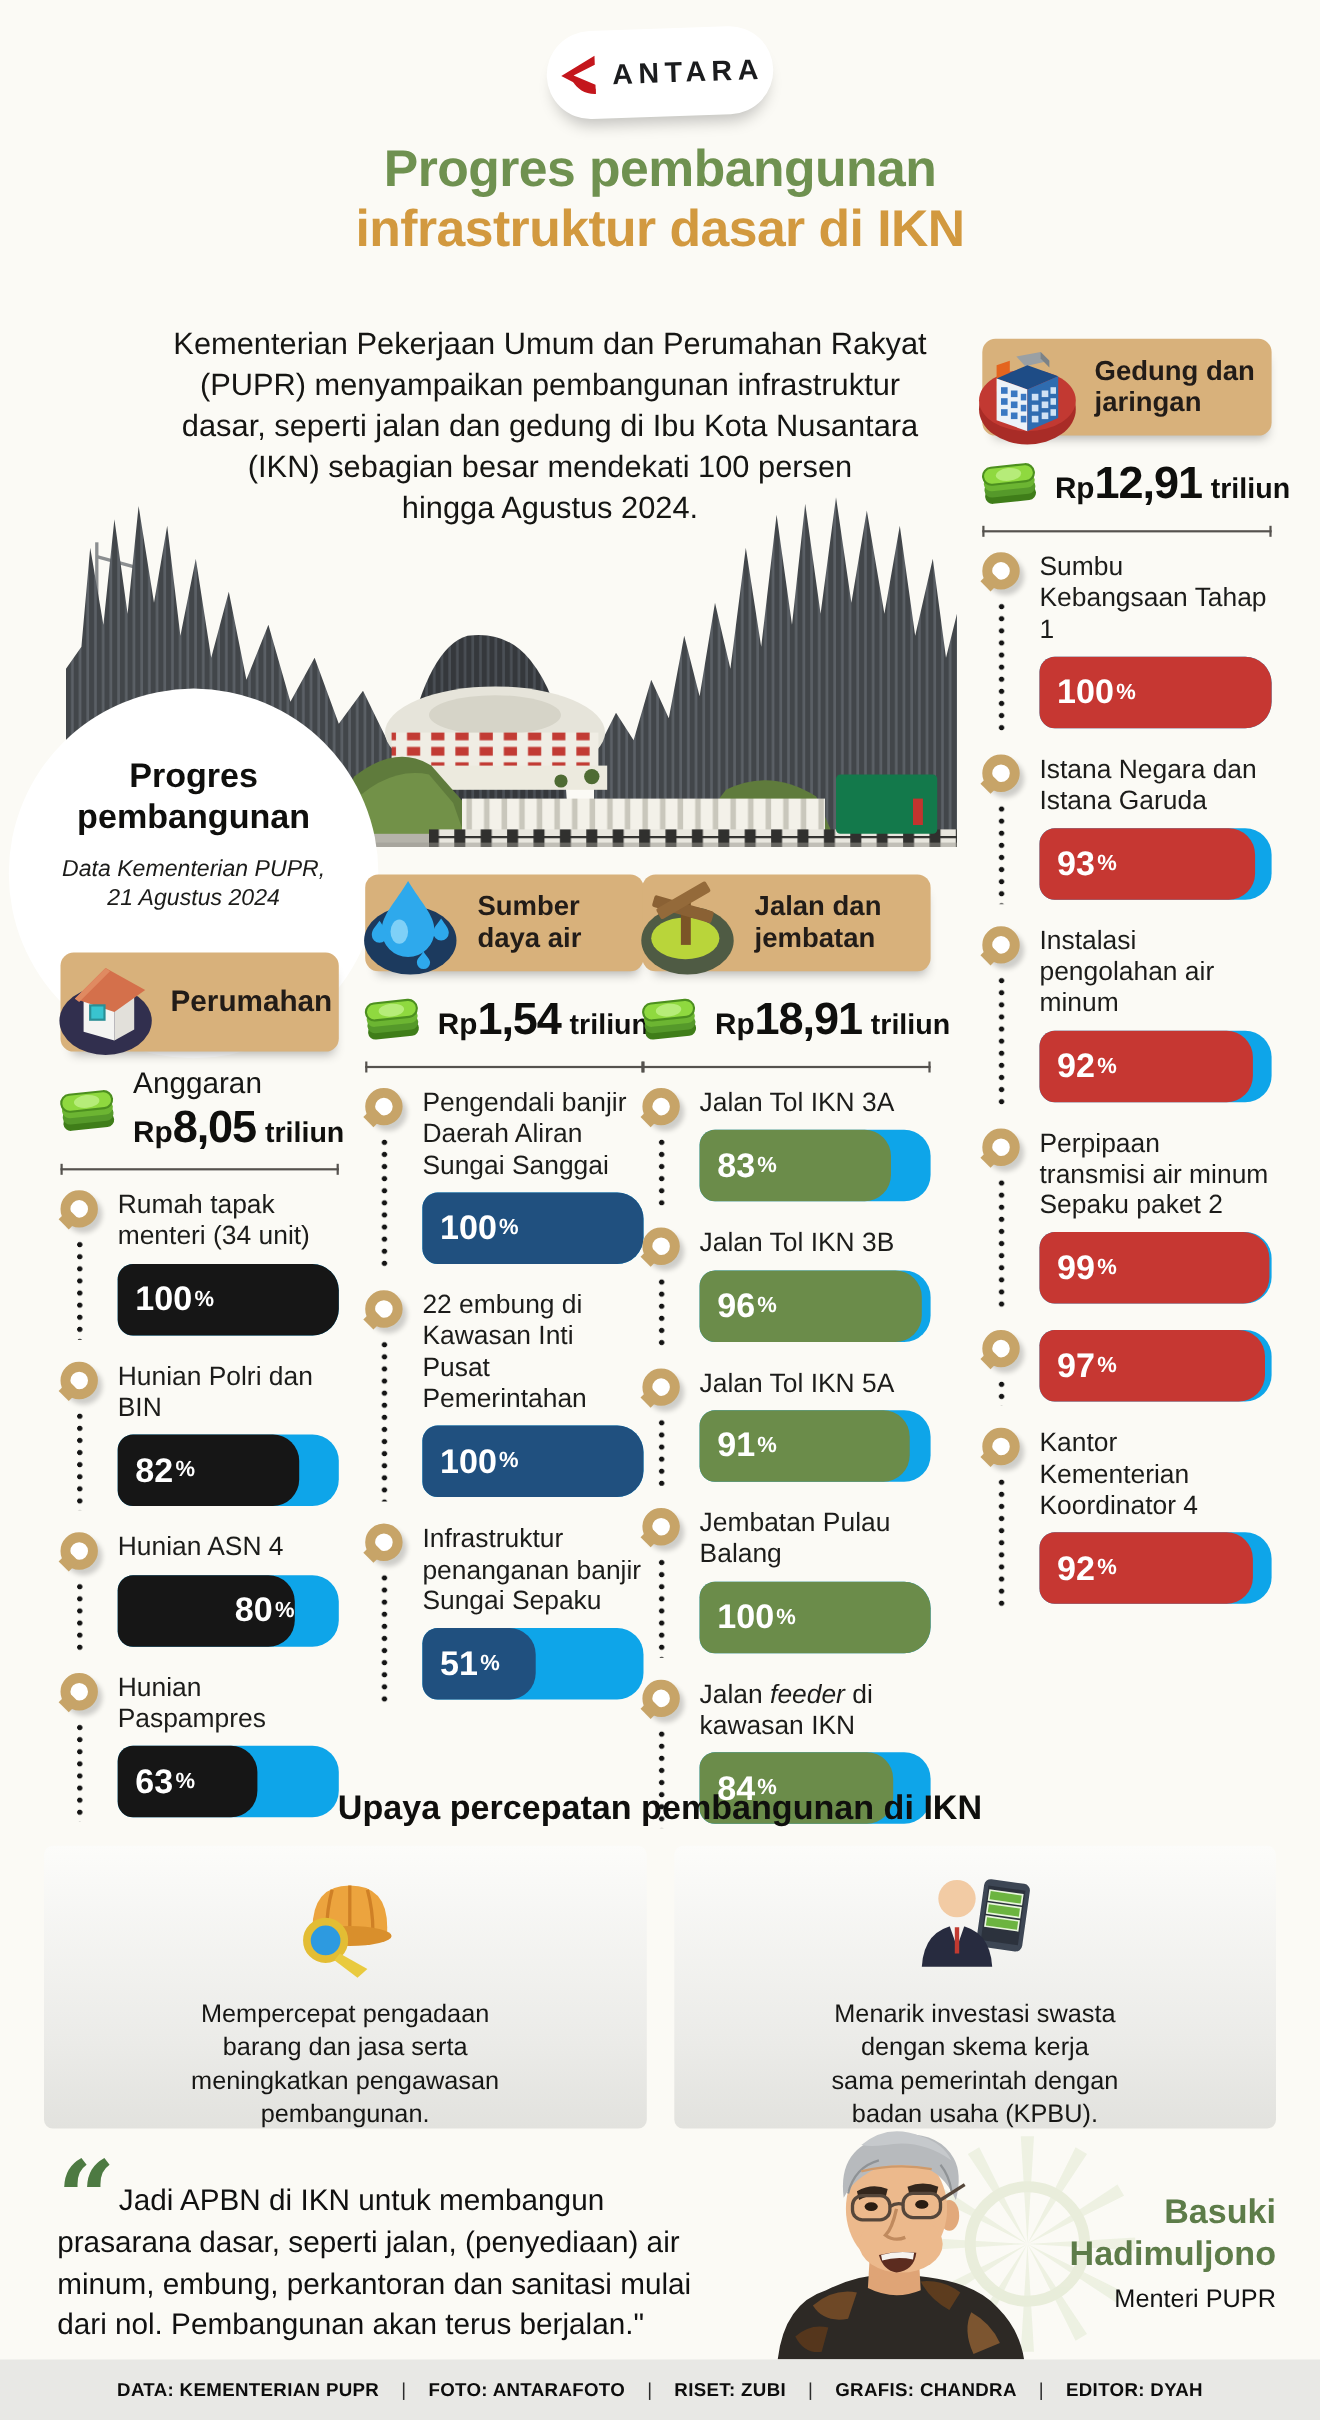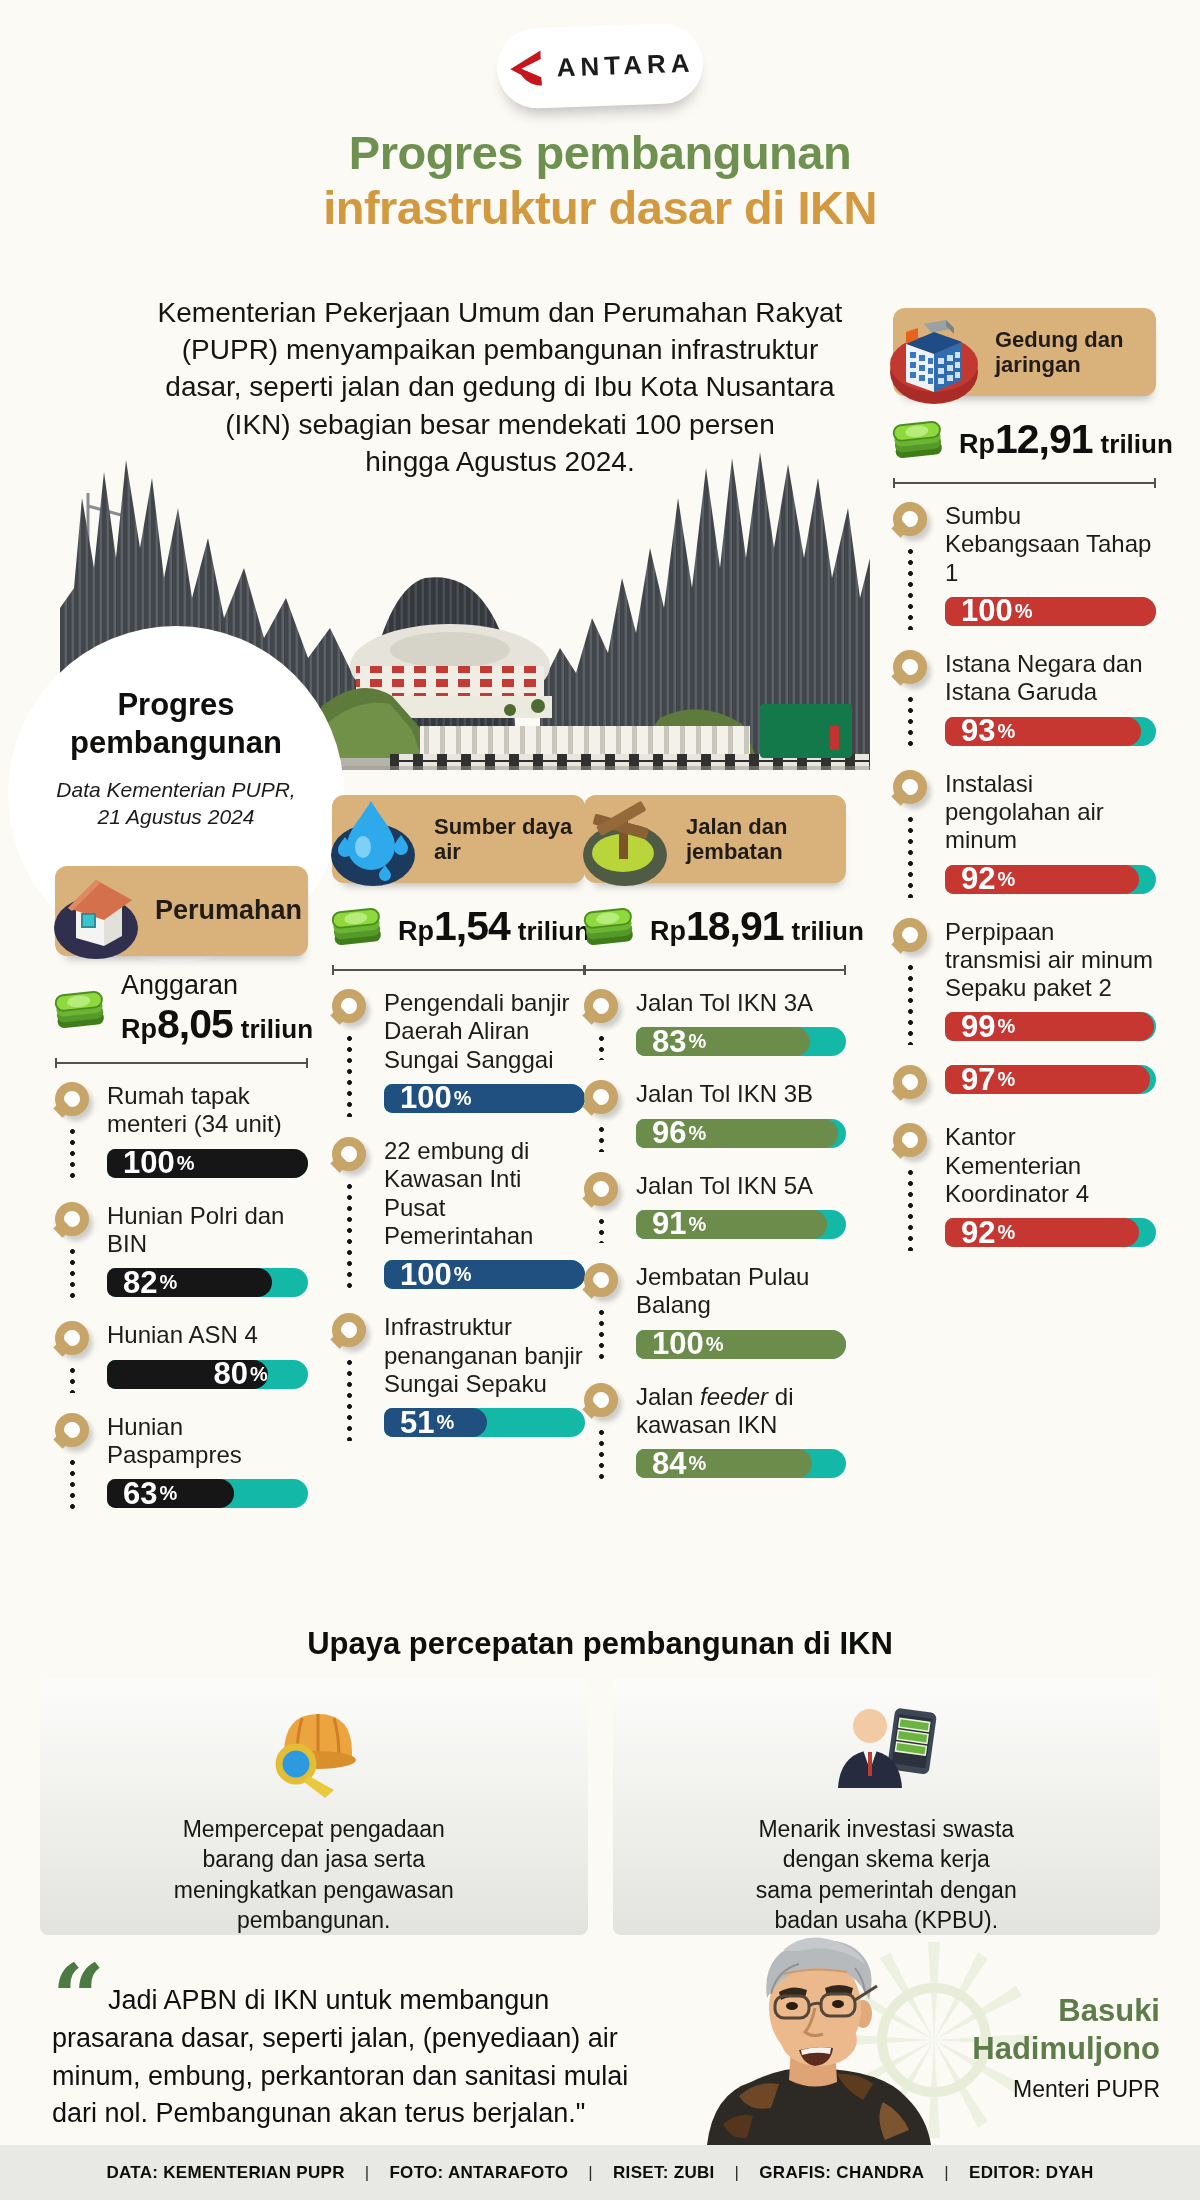--- a/index.html
+++ b/index.html
@@ -24,21 +24,21 @@
     background:#ffffff;text-align:center;padding-top:60px;box-sizing:border-box;}
   .note-title{font-size:31px;font-weight:bold;line-height:1.22;white-space:pre-line;color:#0f0f0d;}
   .note-source{margin-top:14px;font-style:italic;font-size:21px;font-weight:500;line-height:1.3;
     white-space:pre-line;color:#1b1b19;}
 
   
   .col{position:absolute;}
   .hdr-card{position:relative;background:#d8b17b;border-radius:12px;height:88px;display:flex;
     align-items:center;box-shadow:3px 10px 10px -8px rgba(0,0,0,.3);}
   .hdr-icon{position:absolute;left:-10px;top:-10px;width:102px;height:110px;}
-  .hdr-title{margin-left:102px;font-size:22px;font-weight:bold;color:#221c18;line-height:1.15;}
+  .hdr-title{margin-left:102px;font-size:25px;font-weight:bold;color:#221c18;line-height:1.15;}
   .money-row{display:flex;align-items:center;margin-top:14px;min-height:58px;}
   .money-icon{width:58px;height:58px;flex:none;margin-left:-4px;}
   .money-text{margin-left:12px;}
   .budget-label{font-size:27px;font-weight:500;color:#161614;line-height:1.15;}
   .amount{display:flex;align-items:baseline;color:#0f0f0d;}
   .rp{font-size:27px;font-weight:bold;}
   .big{font-size:41px;font-weight:bold;letter-spacing:-1px;}
   .unit{font-size:26px;font-weight:bold;margin-left:8px;}
   .rule{position:relative;height:2px;background:#55524e;margin:14px 0 18px 0;}
   .rule i{position:absolute;top:-4px;width:2px;height:10px;background:#55524e;}
@@ -49,21 +49,21 @@
   .rail{width:52px;flex:none;position:relative;}
   .rail::after{content:'';position:absolute;left:15px;top:44px;bottom:-4px;width:5px;
     background-image:radial-gradient(circle,#141414 2.1px,transparent 2.7px);
     background-size:5px 11px;background-repeat:repeat-y;background-position:center top;}
   .pin{position:relative;display:block;width:16px;height:16px;border:9px solid #c7a468;
     border-radius:50%;background:#fff;box-shadow:4px 5px 5px rgba(0,0,0,.18);z-index:2;}
   .pin::before{content:'';position:absolute;left:-8px;bottom:-8px;width:13px;height:13px;
     background:#c7a468;transform:rotate(45deg);z-index:-1;}
   .content{flex:1;min-width:0;}
   .item-label{font-size:24px;line-height:1.18;color:#1c1c1a;margin-bottom:10px;}
-  .track{position:relative;height:29px;background:#14b8a6;border-radius:14px 24px 24px 14px;}
+  .track{position:relative;height:65px;background:#0ea5e9;border-radius:14px 24px 24px 14px;}
   .fill{height:100%;border-radius:14px 24px 24px 14px;display:flex;align-items:center;
     padding-left:16px;box-sizing:border-box;min-width:92px;}
   .fill .v{font-size:31px;font-weight:bold;color:#fff;}
   .fill .s{font-size:20px;font-weight:bold;color:#fff;margin-left:2px;}
   .c-black{background:#161616;}
   .c-blue{background:#20507f;}
   .c-green{background:#6b8c4a;}
   .c-red{background:#c63732;}
   .it{font-style:italic;}
 

